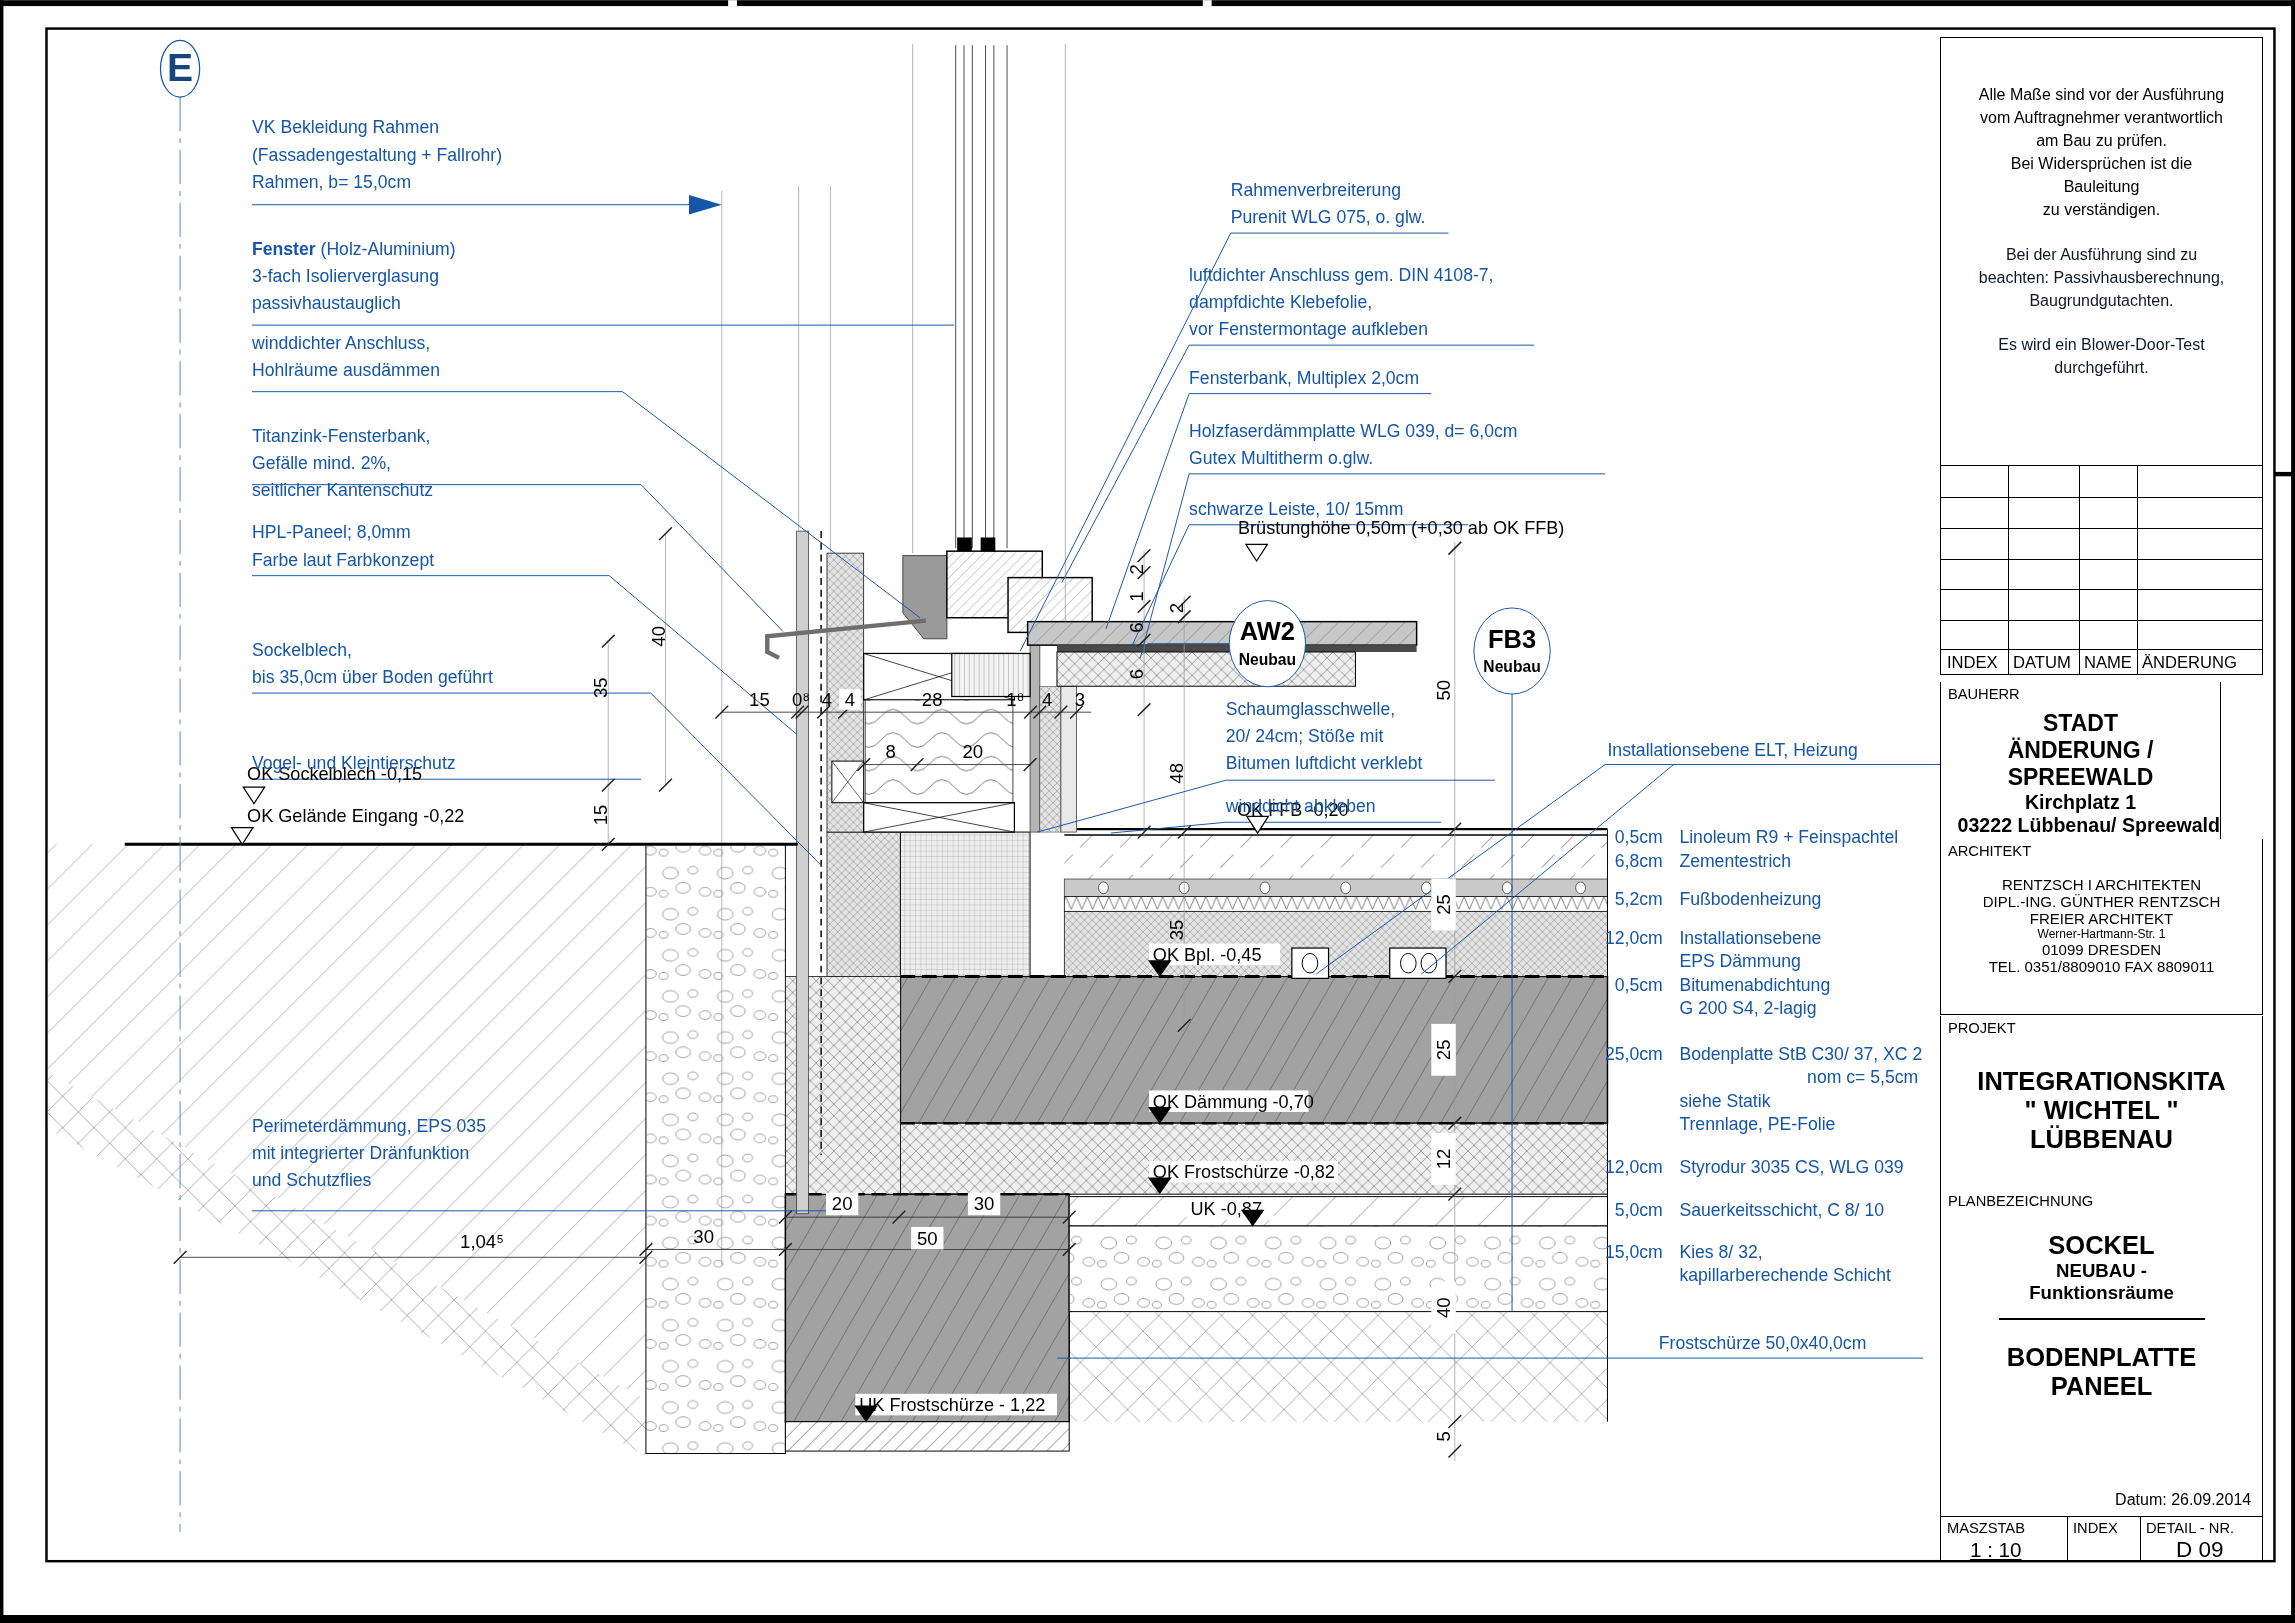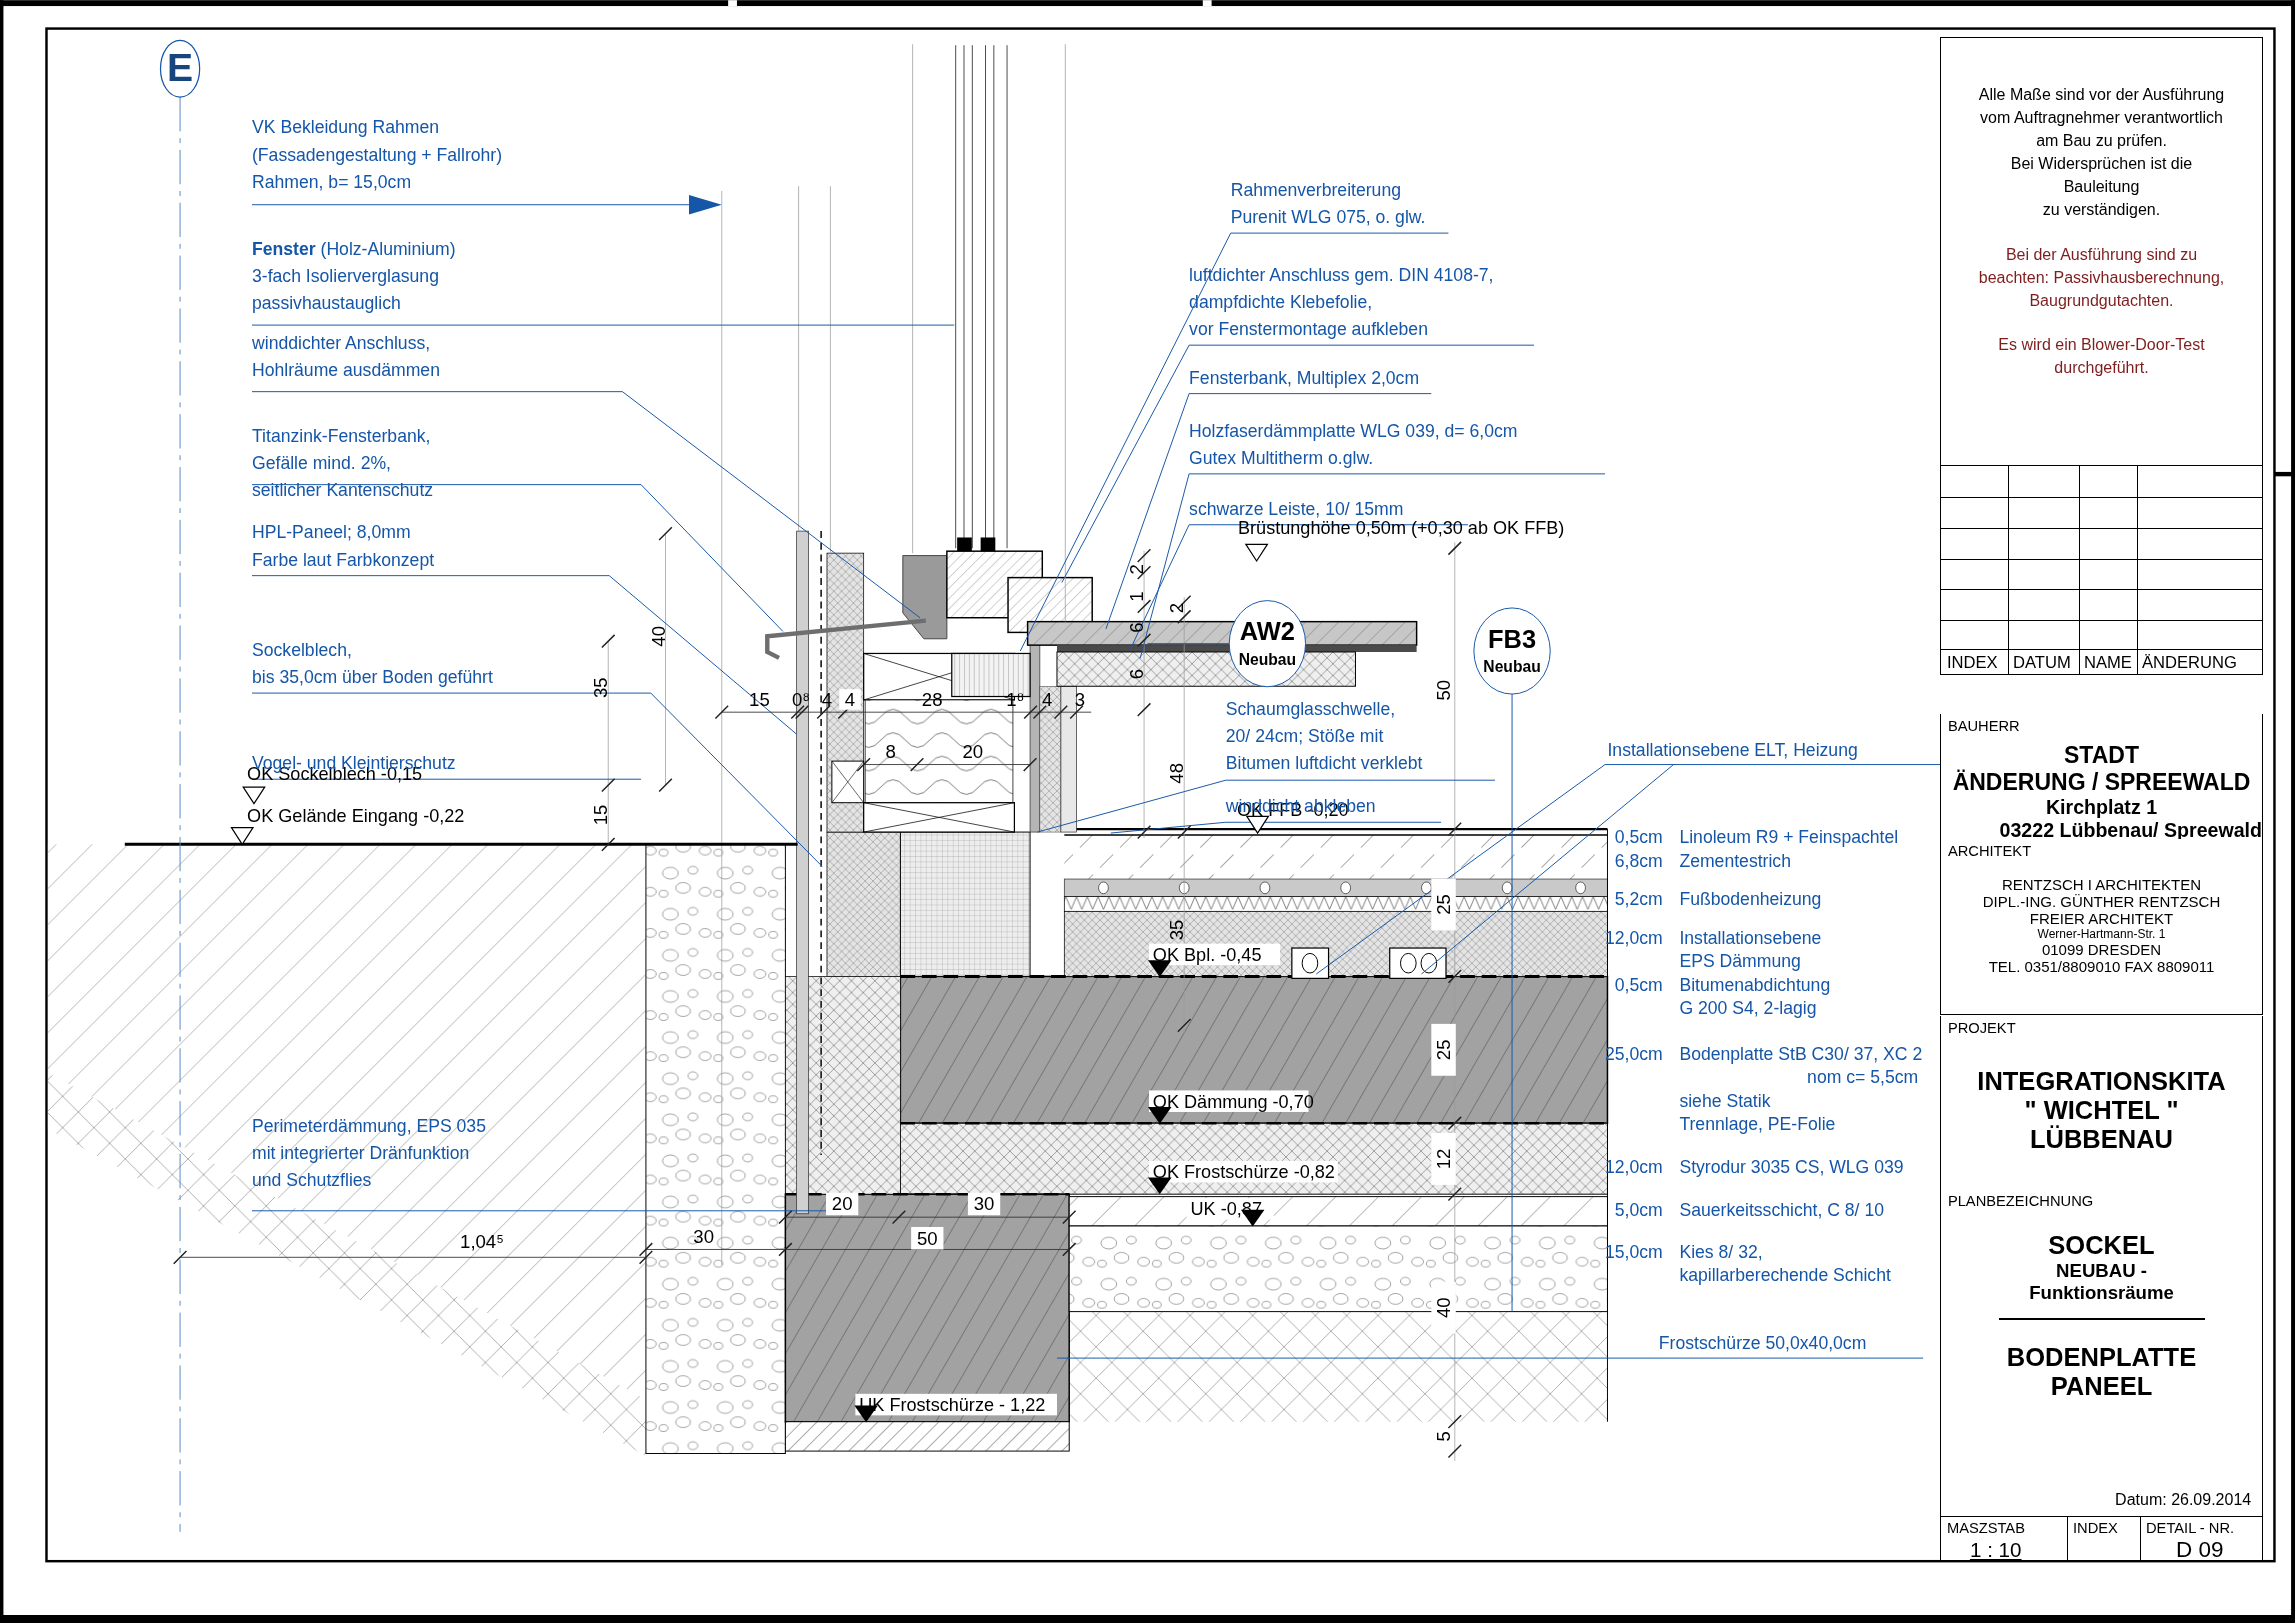--- a/index.html
+++ b/index.html
@@ -3,21 +3,21 @@
 <meta charset="utf-8">
 <style>
   html,body{margin:0;padding:0;background:#fff;}
   #sheet{position:relative;width:2295px;height:1624px;background:#ffffff;overflow:hidden;
          font-family:"Liberation Sans",sans-serif;}
   svg text{font-family:"Liberation Sans",sans-serif;}
   .tb{position:absolute;box-sizing:border-box;border:1.5px solid #000;background:#fff;}
   .tb-label{position:absolute;left:6.9px;top:3.9px;font-size:14.7px;color:#000;}
   .c{text-align:center;}
   .notesB{font-size:16px;line-height:23px;color:#000;}
-  .notesR{font-size:16px;line-height:23px;color:#7f1d1d;}
+  .notesR{font-size:16px;line-height:23px;color:#0f172a;}
   .hdr{font-size:16.6px;}
 </style>
 </head>
 <body>
 
 <div id="sheet">
 
 <svg width="2295" height="1624" viewBox="0 0 4690 3318" style="position:absolute;left:0;top:0;">
   <defs>
     <pattern id="pSoil" width="52" height="52" patternUnits="userSpaceOnUse" patternTransform="rotate(-45)">
@@ -441,21 +441,21 @@
     <div style="position:absolute;left:0;right:0;top:93px;border-top:1.5px solid #000;"></div>
     <div style="position:absolute;left:0;right:0;top:123px;border-top:1.5px solid #000;"></div>
     <div style="position:absolute;left:0;right:0;top:154px;border-top:1.5px solid #000;"></div>
     <div style="position:absolute;left:0;right:0;top:183px;border-top:1.5px solid #000;"></div>
     <div class="hdr" style="position:absolute;left:5.9px;top:187px;">INDEX</div>
     <div class="hdr" style="position:absolute;left:72px;top:187px;">DATUM</div>
     <div class="hdr" style="position:absolute;left:143px;top:187px;">NAME</div>
     <div class="hdr" style="position:absolute;left:201px;top:187px;">ÄNDERUNG</div>
   </div>
 
-  <div class="tb" style="left:1940px;top:714px;width:323px;height:165px;border-top:none;">
+  <div class="tb" style="left:1940px;top:682px;width:281px;height:165px;border-top:none;">
     <div class="tb-label">BAUHERR</div>
     <div class="c" style="margin-top:28px;font-size:23px;font-weight:bold;">STADT</div>
     <div class="c" style="font-size:23px;font-weight:bold;">ÄNDERUNG / SPREEWALD</div>
     <div class="c" style="font-size:19.6px;font-weight:bold;">Kirchplatz 1</div>
     <div class="c" style="font-size:19.6px;font-weight:bold;text-align:right;">03222 Lübbenau/ Spreewald</div>
     <div class="c" style="font-size:19.6px;font-weight:bold;">Tel.: 03542 - 850</div>
   </div>
 
   <div class="tb" style="left:1940px;top:839px;width:323px;height:176px;border-top:none;">
     <div class="tb-label">ARCHITEKT</div>

